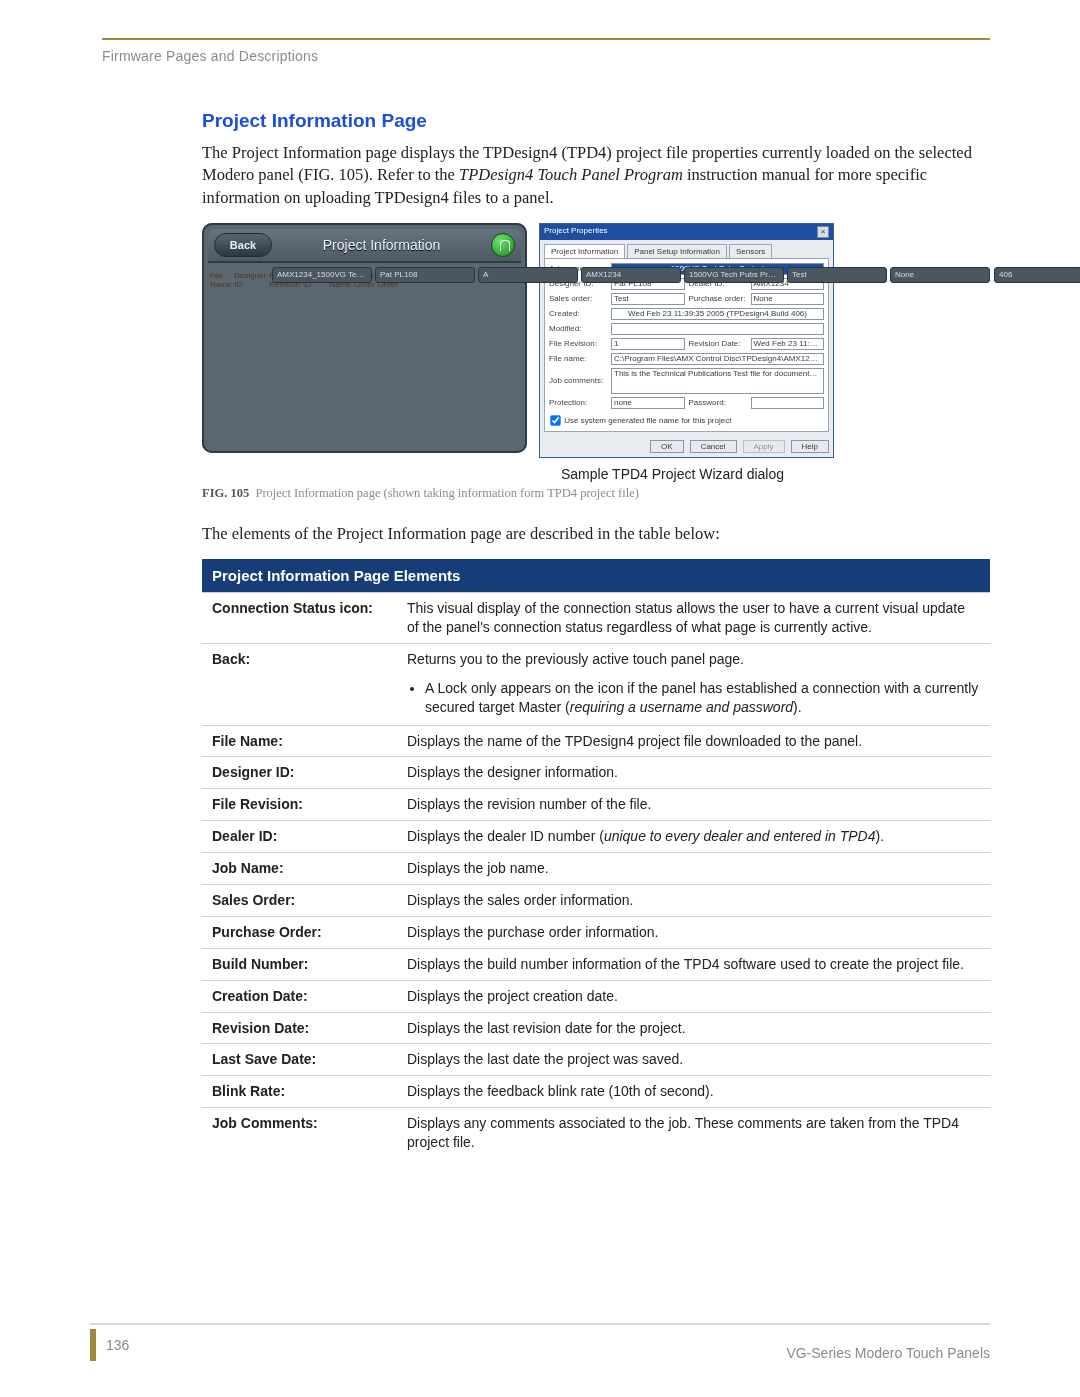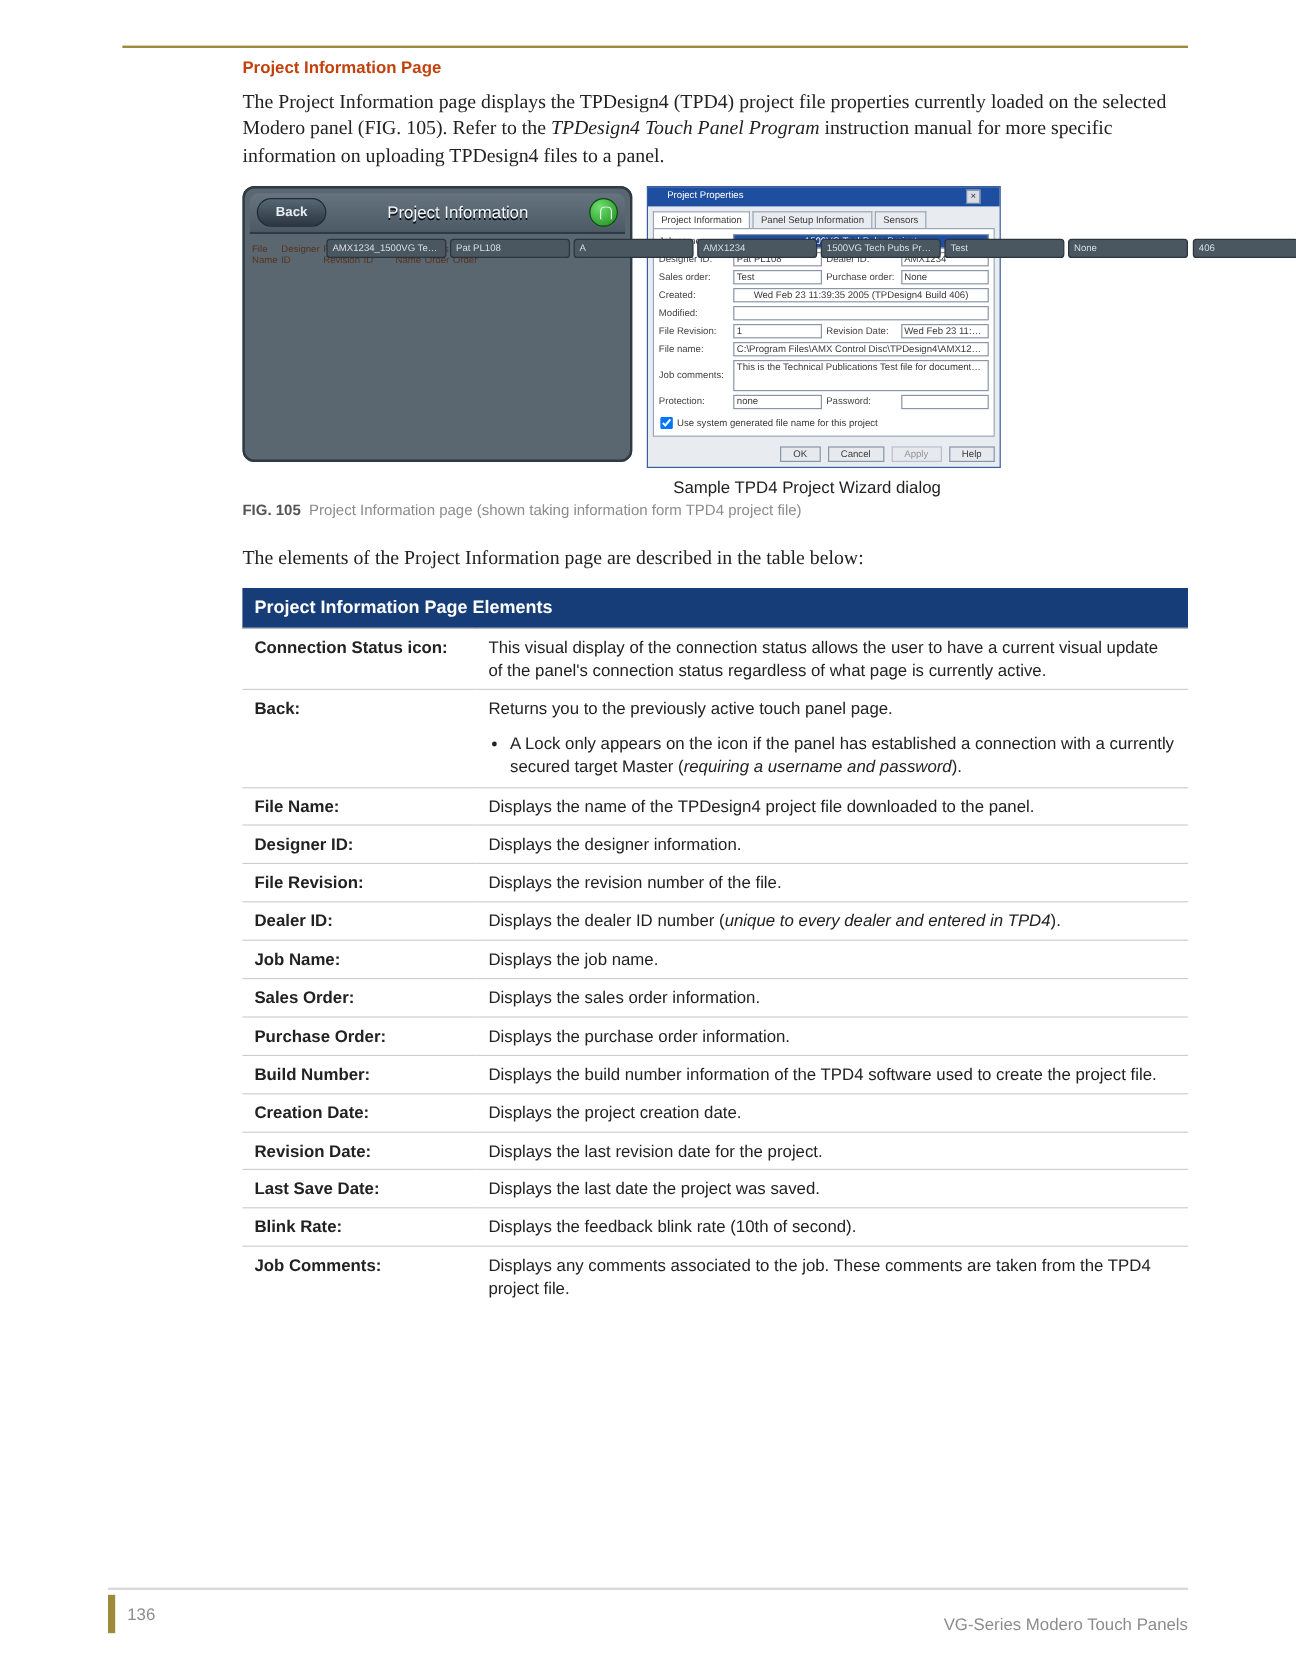--- a/index.html
+++ b/index.html
@@ -9,21 +9,21 @@
     padding: 38px 90px 60px 102px; 
   }
   .top-rule { border-top: 2px solid #9d8a3a; margin-bottom: 8px; }
   .running-head {
     font-family: Verdana, Geneva, sans-serif; font-size: 14px;
     color: #8c8c8c; letter-spacing: .2px; margin-bottom: 46px;
   }
   .content { padding-left: 100px; }
   .h2 {
     font-family: Verdana, Geneva, sans-serif; font-weight: 700;
-    color: #c2410c; font-size: 14px; margin-bottom: 10px;
+    color: #1d4ed8; font-size: 19px; margin-bottom: 10px;
   }
   .body-p {
     font-size: 16.5px; line-height: 1.35; margin-bottom: 14px;
   }
   .body-p em { }
   .figure-row { display: flex; gap: 12px; align-items: flex-start; margin: 14px 0 4px; }
   
   .panel {
     width: 325px; height: 230px; background: #5b6770;
     border-radius: 10px; padding: 6px; position: relative;
@@ -57,36 +57,36 @@
   .pfield {
     height:16px; width:100px; background:#4a5660; border:1px solid #2a343d;
     border-radius:3px; color:#d6dee6; font:8px/14px Verdana,sans-serif; padding:0 4px;
     white-space:nowrap; overflow:hidden; text-overflow:ellipsis;
   }
   .pfield.small{ width:88px; }
   .pfield.tall{ height:28px; line-height:1.2; padding-top:2px; white-space:normal; }
   
   .dialog { width: 295px; }
   .dlg-frame { border:1px solid #3a5ea0; background:#e8ebef; font:8px Verdana,sans-serif; color:#3a3a3a; }
-  .dlg-title { background:#1d4ea0; color:#fff; padding:2px 16px; display:flex; justify-content:space-between; }
+  .dlg-title { background:#1d4ea0; color:#fff; padding:2px 4px; display:flex; justify-content:space-between; }
   .dlg-title .x { width:12px;height:12px;background:#d8dde5;border:1px solid #7a8aa5; text-align:center; line-height:10px; color:#333;}
   .dlg-tabs { display:flex; gap:2px; padding:4px 4px 0; }
   .dlg-tab { padding:2px 6px; background:#e8ebef; border:1px solid #9aa6b8; border-bottom:none; }
   .dlg-tab.active { background:#fff; }
   .dlg-body { background:#fff; border:1px solid #9aa6b8; margin:0 4px 4px; padding:4px; display:grid; grid-template-columns: 58px 1fr 58px 1fr; gap:3px 4px; align-items:center; }
   .dlg-body .full { grid-column: 2 / span 3; text-align: center; }
   .dlg-body label { color:#444; }
   .dlg-body .inp { height:12px; background:#fff; border:1px solid #8a96a8; padding:0 2px; overflow:hidden; white-space:nowrap; text-overflow:ellipsis;}
   .dlg-foot { padding:4px; display:flex; gap:6px; justify-content:flex-end; }
   .dlg-btn { padding:1px 10px; border:1px solid #8a96a8; background:#e6e9ee; }
   .dlg-check { grid-column:1 / span 4; padding-top:2px;}
   .dlg-check input{ transform:scale(.8); vertical-align:middle;}
   .dlg-caption { font:14px Arial,sans-serif; color:#222; margin-top:8px; padding-left:22px;}
   .fig-caption {
-     font-family: Liberation Sans, sans-serif; font-size:12.5px; color:#8c8c8c;
+     font-family: Liberation Serif, serif; font-size:12.5px; color:#8c8c8c;
      margin: 0 0 22px;
   }
   .fig-caption b { color:#555; font-weight:700; }
 
   
   table.elements {
     width: 100%; border-collapse: collapse; font-family: Arial, Helvetica, sans-serif;
     font-size: 14px;
   }
   table.elements thead th {
@@ -110,20 +110,21 @@
   }
   .footer .bar { width:6px; height:32px; background:#9d8a3a; margin-right:10px;}
   .footer .left{ display:flex; align-items:center;}
   .footer .rule { position:absolute; left:0; right:0; top:-6px; border-top:2px solid #d9d9d9;}
 </style>
 </head>
 <body>
 
 <div class="page">
   <div class="top-rule"></div>
+  <div class="running-head">Firmware Pages and Descriptions</div>
 
   <div class="content">
 
     <div class="h2">Project Information Page</div>
 
     <p class="body-p">
       <span>The Project Information page displays the TPDesign4 (TPD4) project file properties currently loaded on the selected Modero panel (FIG. 105). Refer to the </span>
       <em>TPDesign4 Touch Panel Program</em>
       <span> instruction manual for more specific information on uploading TPDesign4 files to a panel.</span>
     </p>

